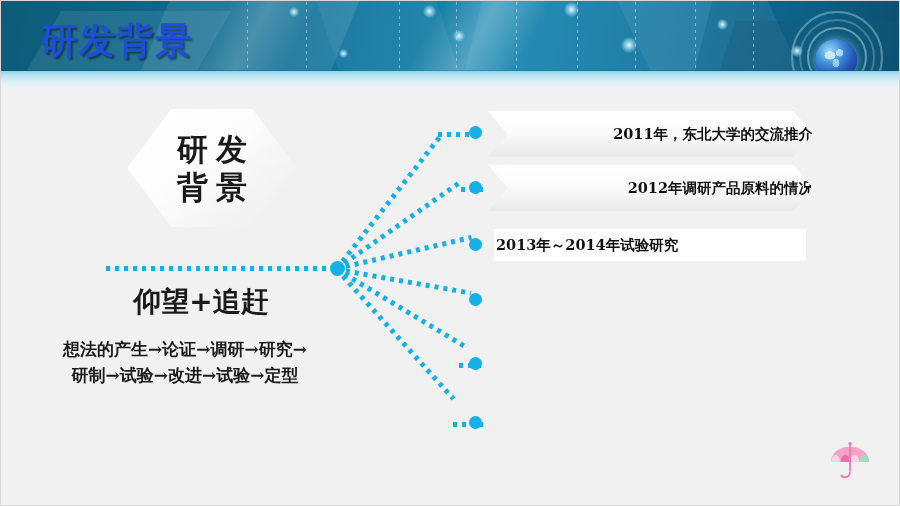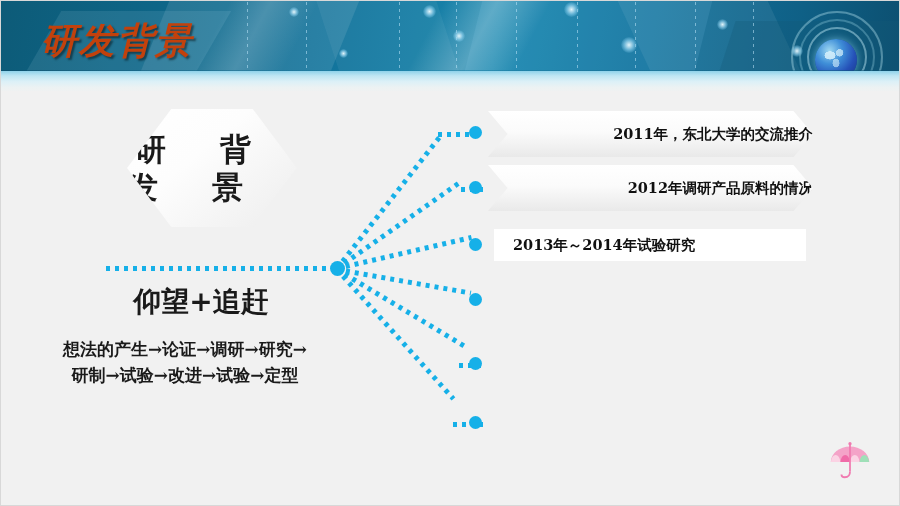--- a/index.html
+++ b/index.html
@@ -57,22 +57,22 @@
   }
   .banner-edge{
     position:absolute;left:0;top:69px;width:900px;height:2px;
     background:linear-gradient(90deg,#0b4a68,#1a86ad 45%,#0c5070);
     opacity:.5;
   }
 
   .banner-title{
     position:absolute;left:40px;top:16px;
     font-family:"DejaVu Sans","Liberation Sans",sans-serif;
-    font-size:36px;font-weight:bold;font-style:italic;
-    color:#c2410c;letter-spacing:2px;
+    font-size:36px;font-weight:bold;
+    color:#1d4ed8;letter-spacing:2px;
     text-shadow:2px 2px 2px rgba(0,0,0,.45);
     white-space:nowrap;
   }
 
   
   .emblem{position:absolute;right:20px;top:8px;width:92px;height:92px;}
   .ring{position:absolute;border-radius:50%;border:2px solid rgba(190,235,245,.38);}
   .r1{left:2px;top:2px;width:88px;height:88px;}
   .r2{left:10px;top:10px;width:72px;height:72px;border-color:rgba(170,225,240,.3);}
   .r3{left:18px;top:18px;width:56px;height:56px;border-color:rgba(200,240,250,.45);}
@@ -88,21 +88,21 @@
       radial-gradient(ellipse at 62% 30%,rgba(215,240,252,.7) 0 14%,rgba(215,240,252,0) 15%),
       radial-gradient(ellipse at 50% 70%,rgba(215,240,252,.6) 0 16%,rgba(215,240,252,0) 17%);
   }
 
   
   .hex-badge{
     position:absolute;left:126px;top:108px;width:170px;height:118px;
     background:linear-gradient(140deg,#ffffff 0%,#fdfdfd 40%,#ededed 100%);
     clip-path:polygon(26% 0%,74% 0%,100% 50%,74% 100%,26% 100%,0% 50%);
     filter:drop-shadow(2px 4px 5px rgba(0,0,0,.22));
-    display:flex;flex-direction:row;align-items:center;justify-content:center;
+    display:flex;flex-direction:column;align-items:center;justify-content:center;
   }
   .hex-line{
     font-family:"DejaVu Serif","Liberation Serif",serif;
     font-size:31px;font-weight:bold;color:#1a1a1a;letter-spacing:8px;
     line-height:1.24;text-indent:8px;
   }
 
   
   .hub{
     position:absolute;left:329px;top:260px;width:15px;height:15px;border-radius:50%;
@@ -152,21 +152,21 @@
     justify-content:flex-end;
   }
   .ribbon.plain{
     clip-path:none;filter:none;background:#ffffff;left:493px;width:312px;height:32px;
   }
   .ribbon-label{
     font-family:"DejaVu Serif","Liberation Serif",serif;
     font-size:14.5px;font-weight:bold;color:#111111;
     padding-left:26px;white-space:nowrap;
   }
-  .ribbon.plain .ribbon-label{padding-left:19px;}
+  .ribbon.plain .ribbon-label{padding-left:2px;}
 
   
   .umbrella{position:absolute;right:26px;bottom:22px;width:46px;height:46px;}
 </style>
 </head>
 <body>
 
 <div class="slide">
 
   <div class="banner">

